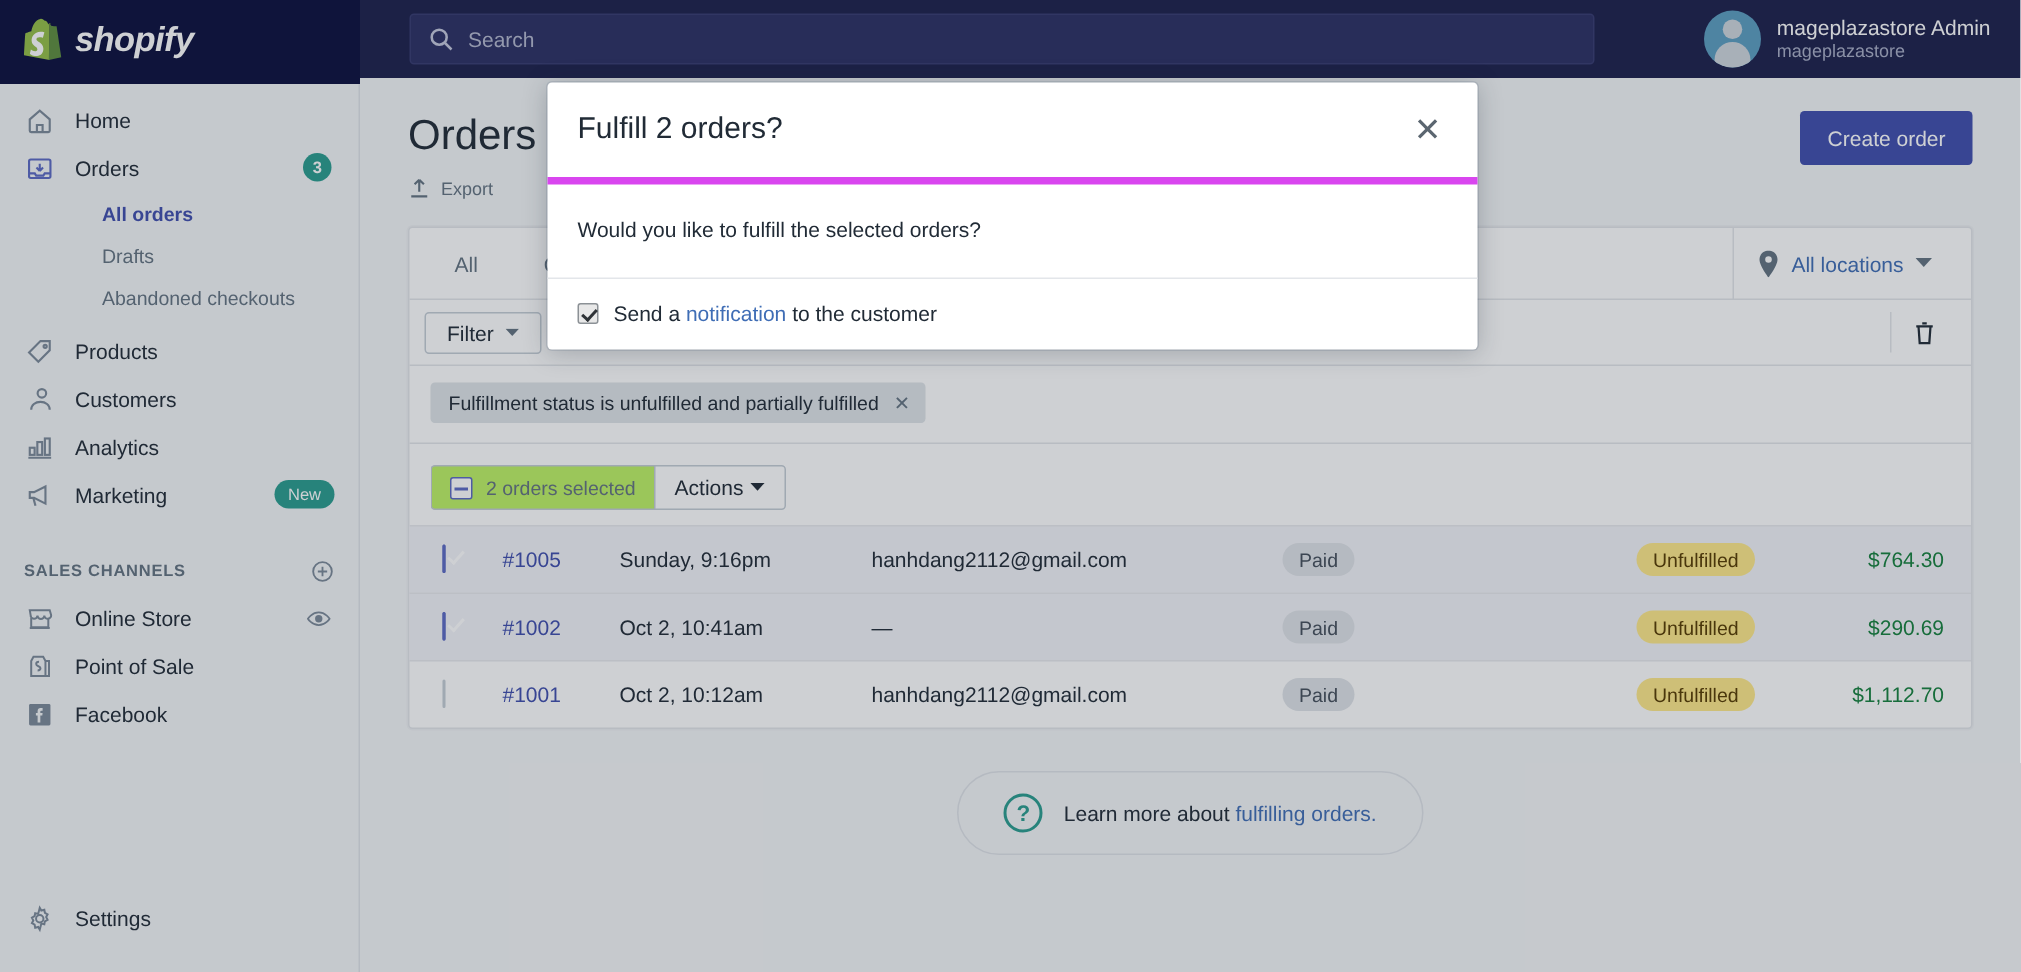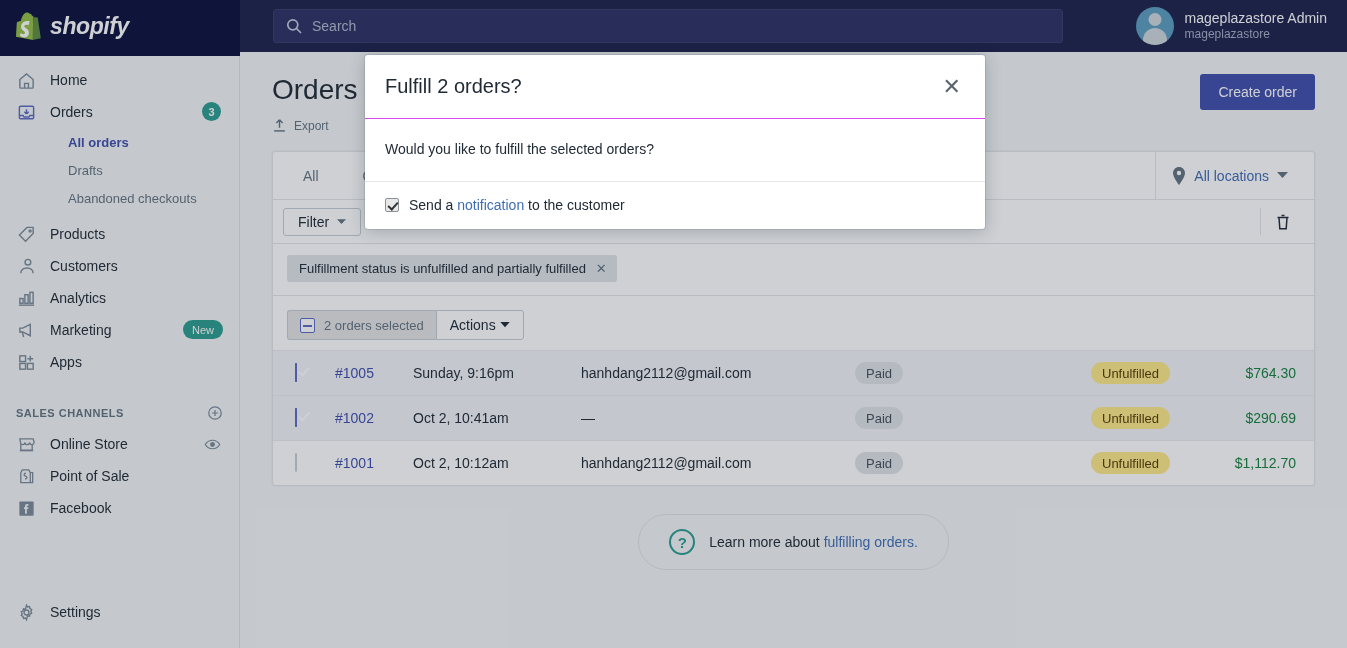--- a/index.html
+++ b/index.html
@@ -162,21 +162,21 @@
     background: #dfe4e8; border-radius: 3px; padding: 6px 10px 6px 12px;
     font-size: 13px; color: #212b36;
   }
   .chip-x { cursor: pointer; color: #637381; font-size: 13px; line-height: 1; }
 
   .bulk-row { padding: 14px 14px 10px 14px; display: flex; align-items: center; }
   .bulk-group { display: flex; align-items: stretch; border-radius: 3px; }
   .bulk-sel {
     display: flex; align-items: center; gap: 9px;
     border: 1px solid #c4cdd5; border-right: none;
-    border-radius: 3px 0 0 3px; background: #e5e5e5;
+    border-radius: 3px 0 0 3px; background: #bef264;
     padding: 0 12px; height: 30px; font-size: 13px; color: #637381;
   }
   .cb-indet {
     width: 15px; height: 15px; border: 1px solid #5c6ac4; border-radius: 2px;
     background: #fff; position: relative;
   }
   .cb-indet::after {
     content:""; position:absolute; left:2px; top:6px; width:9px; height:2px;
     background:#5c6ac4;
   }
@@ -239,21 +239,21 @@
     z-index: 20;
   }
   .modal {
     position: absolute; left: 365px; top: 55px; width: 620px;
     background: #ffffff; z-index: 30;
     box-shadow: 0 0 0 1px rgba(6,44,82,0.1), 0 2px 16px rgba(33,43,54,0.25);
     border-radius: 3px;
   }
   .modal-head {
     display: flex; align-items: center; justify-content: space-between;
-    padding: 20px 24px 20px 20px; border-bottom: 1px solid #d946ef;
+    padding: 20px 24px 20px 20px; border-bottom: 5px solid #d946ef;
   }
   .modal-title { font-size: 20px; color: #212b36; font-weight: normal; }
   .modal-x {
     font-size: 22px; color: #5b6670; cursor: pointer; line-height: 1;
     background: none; border: none; font-family: "Liberation Sans", sans-serif;
   }
   .modal-body { padding: 22px 20px 24px 20px; border-bottom: 1px solid #e3e6ea; }
   .modal-body p { font-size: 14px; color: #212b36; }
   .modal-foot {
     display: flex; align-items: center; justify-content: space-between;
@@ -390,31 +390,20 @@
         <svg width="19" height="19" viewBox="0 0 20 20" fill="none" stroke="#7c8a99" stroke-width="1.5">
           <path d="M3 7.5h3l8-4v12l-8-4H3z"></path>
             <path d="M5.5 11.5L7 17"></path>
         </svg>
       </span>
       <span class="nav-label">Marketing</span>
       <span class="badge-new">New</span>
     </div>
 
 
-    <div class="nav-item">
-      <span class="ico">
-        <svg width="19" height="19" viewBox="0 0 20 20" fill="none" stroke="#7c8a99" stroke-width="1.5">
-          <rect x="3" y="3" width="6" height="6"></rect>
-            <rect x="3" y="11" width="6" height="6"></rect>
-          <rect x="11" y="11" width="6" height="6"></rect>
-            <path d="M14 3v6M11 6h6"></path>
-        </svg>
-      </span>
-      <span class="nav-label">Apps</span>
-    </div>
 
     <div class="section-head">
       <span class="section-title">SALES CHANNELS</span>
       <span>
         <svg width="16" height="16" viewBox="0 0 18 18" fill="none" stroke="#7c8a99" stroke-width="1.4">
           <circle cx="9" cy="9" r="7"></circle>
             <path d="M9 5.5v7M5.5 9h7"></path>
         </svg>
       </span>
     </div>

